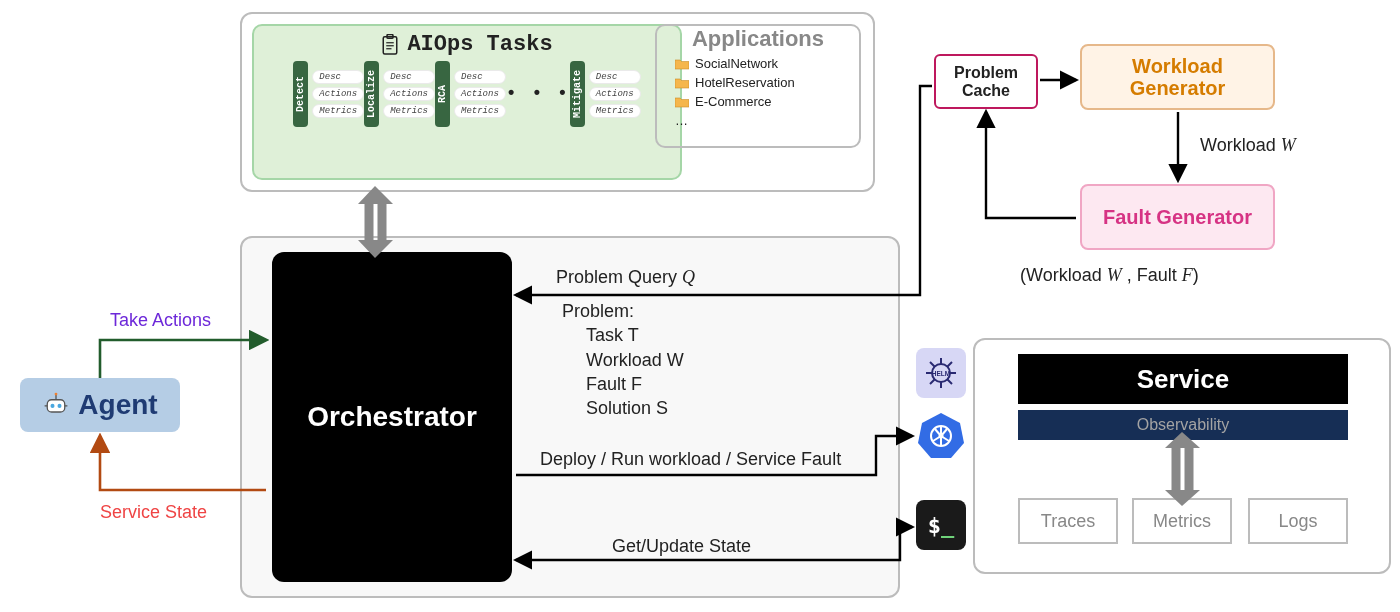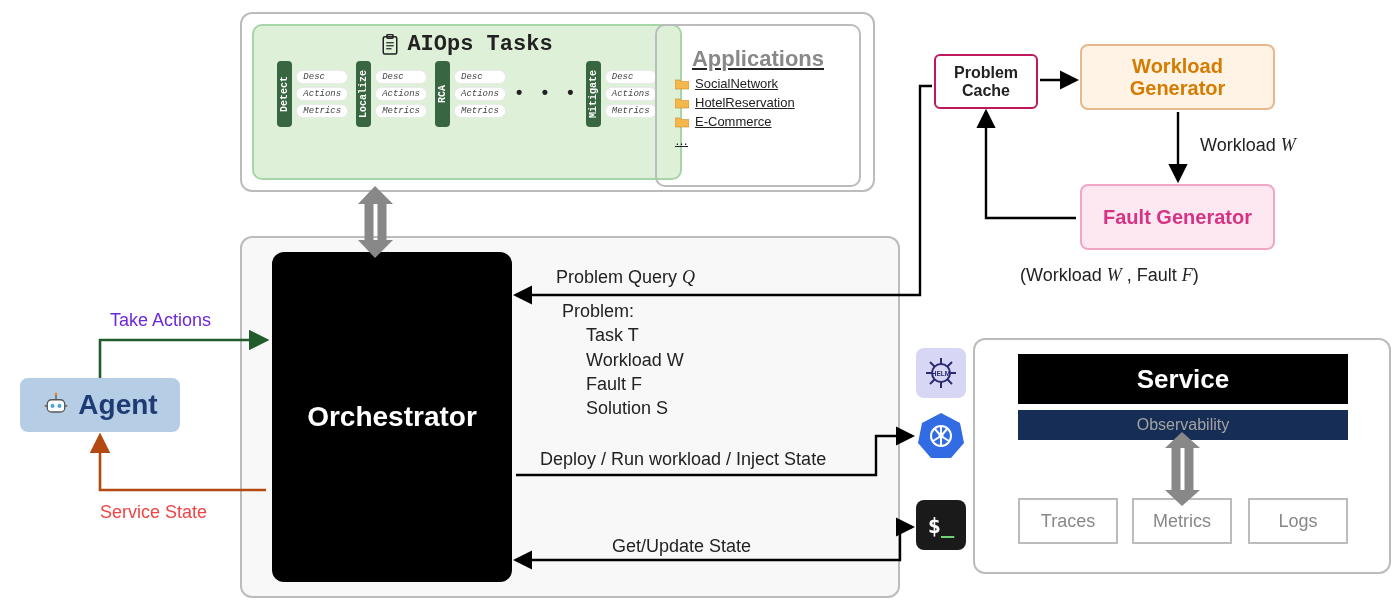--- a/index.html
+++ b/index.html
@@ -42,40 +42,40 @@
     border: 2px solid var(--green-border);
     border-radius: 10px;
     padding: 6px 10px;
     font-family: Liberation Mono, monospace;
   }
   .aiops-title {
     font-size: 22px; font-weight: 700; text-align: center;
     display: flex; align-items: center; justify-content: center; gap: 8px;
   }
   .clipboard-icon { width: 18px; height: 22px; }
-  .aiops-row { display: flex; align-items: center; gap: 8px; margin-top: 4px; justify-content: center;}
+  .aiops-row { display: flex; align-items: center; gap: 0; margin-top: 4px; justify-content: center;}
   .task-cluster { display: flex; align-items: center; gap: 4px; }
   .vlabel {
     writing-mode: vertical-rl; transform: rotate(180deg);
     background: var(--dark-green); color: #fff;
     padding: 4px 2px; border-radius: 4px;
     font-size: 10px; font-weight: 600; text-align: center;
     min-height: 66px; display:flex; align-items:center; justify-content:center;
   }
   .pills { display: flex; flex-direction: column; gap: 3px; }
   .pill {
     background: #fff; border-radius: 10px; padding: 1px 6px;
     font-size: 9px; font-style: italic; color: #444;
     border: 1px solid #eaeaea;
   }
   .ellipsis { font-size: 18px; font-weight: bold; letter-spacing: 2px; }
 
   .apps-box {
-    left: 655px; top: 24px; width: 206px; height: 163px;
-    border: 2px solid var(--gray-border); border-radius: 10px; padding: 20px 10px; text-decoration: underline;
+    left: 655px; top: 24px; width: 206px; height: 124px;
+    border: 2px solid var(--gray-border); border-radius: 10px; padding: 0 10px;
   }
   .apps-title { font-size: 22px; font-weight: 700; color: #888; text-align: center; }
   .app-item { display: flex; align-items: center; gap: 6px; font-size: 13px; margin: 4px 0 0 8px;}
   .folder-icon { width: 14px; height: 12px; }
 
   
   .problem-cache {
     left: 934px; top: 54px; width: 104px; height: 55px;
     border: 2px solid #be185d; border-radius: 6px;
     display:flex; align-items:center; justify-content:center;
@@ -328,21 +328,21 @@
 <div class="abs iconbox shell">
   <span style="color:#fff; font-family:monospace; font-size:22px; font-weight:700;">$<span style="color:#6fd27a;">_</span></span>
 </div>
 
 <div class="abs lbl" style="left:110px; top:310px; color:#6d28d9;">Take Actions</div>
 <div class="abs lbl" style="left:100px; top:502px; color:#ef4444;">Service State</div>
 
 <div class="abs lbl" style="left:556px; top:267px;">
   <span>Problem Query </span><span class="var">Q</span>
 </div>
-<div class="abs lbl" style="left:540px; top:449px;">Deploy / Run workload / Inject State</div>
+<div class="abs lbl" style="left:540px; top:449px;">Deploy / Run workload / Service Fault</div>
 <div class="abs lbl" style="left:612px; top:536px;">Get/Update State</div>
 
 <div class="abs lbl" style="left:1200px; top:135px;">
   <span>Workload </span><span class="var">W</span>
 </div>
 <div class="abs lbl" style="left:1020px; top:265px;">
   <span>(Workload </span><span class="var">W</span><span> , Fault </span><span class="var">F</span><span>)</span>
 </div>
 
 <svg class="wires">

